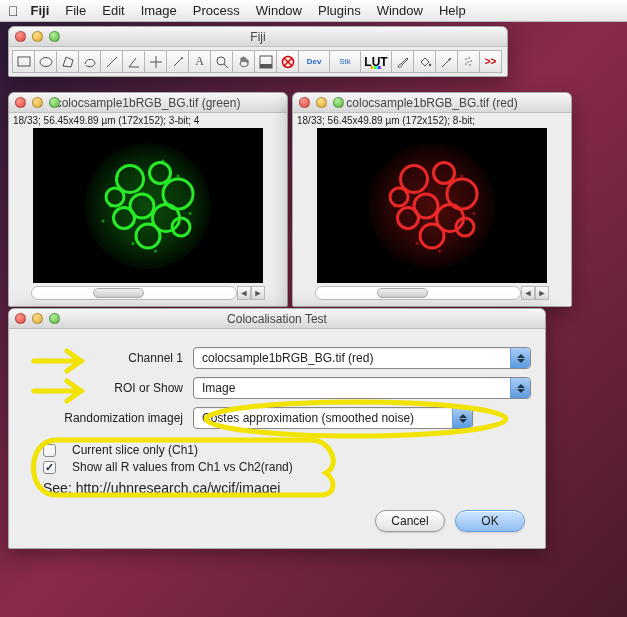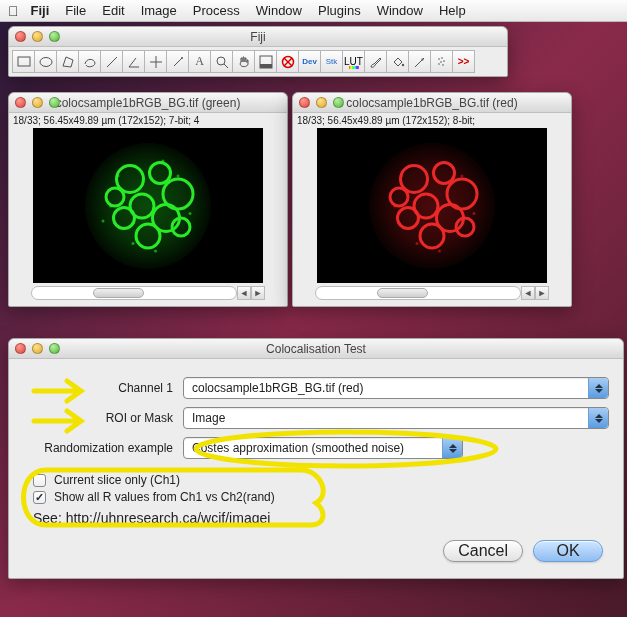--- a/index.html
+++ b/index.html
@@ -69,38 +69,38 @@
     width: 23px; height: 23px;
     border: 1px solid #b5b5b5;
     background: linear-gradient(#fdfdfd,#e6e6e6);
     display: flex; align-items: center; justify-content: center;
     font-size: 10px;
     color: #444;
     margin-left: -1px;
   }
   .tbtn:first-child { margin-left: 0; }
   .tbtn svg { width: 16px; height: 16px; }
-  .tbtn.wide { width: 23px; font-size: 9px; font-weight: bold; color: #555; }
+  .tbtn.wide { width: 32px; font-size: 9px; font-weight: bold; color: #555; }
   .tbtn.more { color: #c00; font-weight: bold; }
 
   
   #img-green { left: 8px; top: 92px; width: 280px; height: 215px; }
   #img-red   { left: 292px; top: 92px; width: 280px; height: 215px; }
   .imgmeta { font-size: 10px; color: #222; background: #ededed; padding: 2px 4px; white-space: nowrap; overflow: hidden; }
   .canvas-holder { background: #ededed; padding: 0 24px; }
   .canvas { width: 100%; height: 155px; background: #000; display: flex; align-items:center; justify-content:center; }
   .scrollrow { display:flex; align-items:center; padding: 3px 22px 3px 22px; gap:0; }
   .hscroll { flex:1; height:14px; background:#fff; border:1px solid #bbb; border-radius:8px; position:relative; }
   .hthumb { position:absolute; left:30%; width:25%; top:1px; bottom:1px; background: linear-gradient(#f0f0f0,#cfcfcf); border:1px solid #aaa; border-radius:8px;}
   .arrbtn { width:14px; height:14px; border:1px solid #bbb; background:linear-gradient(#fafafa,#ddd); display:flex; align-items:center; justify-content:center; font-size:9px; color:#555;}
   .arrbtn:first-of-type { border-radius: 3px 0 0 3px; }
 
   
-  #dialog { left: 8px; top: 308px; width: 616px; margin-top: 30px; }
-  .dlgbody { padding: 10px 14px 14px 14px; position: relative; }
+  #dialog { left: 8px; top: 308px; width: 538px; }
+  .dlgbody { padding: 10px 14px 14px 24px; position: relative; }
   .annot { position:absolute; pointer-events:none; }
 
   .formrow { display:flex; align-items:center; margin: 8px 0; }
   .formlabel { width: 160px; text-align:right; padding-right: 10px; font-size: 12px; color:#222;}
   .aqua-select {
     flex:1;
     height: 22px;
     background: #fff;
     border: 1px solid #888;
     border-radius: 4px;
@@ -118,47 +118,47 @@
     border-radius: 0 4px 4px 0;
     display:flex; flex-direction:column; align-items:center; justify-content:center;
     gap:0;
   }
   .aqua-cap .tri { width:0;height:0;border-left:4px solid transparent;border-right:4px solid transparent; }
   .aqua-cap .up { border-bottom:4px solid #234; margin-bottom:1px;}
   .aqua-cap .dn { border-top:4px solid #234; }
   .aqua-select.focused { outline: 3px solid rgba(100,160,250,0.55); outline-offset: 0; }
 
   .checks { margin: 14px 0 6px 10px; }
-  .checkrow { display:flex; align-items:center; gap:8px; font-size:12px; color:#222; margin: 3px 0;}
+  .checkrow { display:flex; align-items:center; gap:16px; font-size:12px; color:#222; margin: 3px 0;}
   .cbox { width:13px; height:13px; border:1px solid #888; border-radius:3px; background:linear-gradient(#fff,#eee); display:flex; align-items:center; justify-content:center;}
   .cbox.checked::after { content:"✓"; font-size:11px; color:#234; font-weight:bold; line-height:1; }
 
   .seeline { font-size:14px; color:#222; margin: 6px 0 0 10px; }
 
   .dlgbuttons { display:flex; justify-content:flex-end; gap:10px; padding: 14px 6px 2px 0;}
   .aqua-btn {
     min-width:70px; height:22px; padding: 0 14px;
     border:1px solid #9a9a9a; border-radius:11px;
     background: linear-gradient(#fefefe,#e2e2e2);
-    font-size:16px; color:#222;
+    font-size:12px; color:#222;
     display:flex; align-items:center; justify-content:center;
     box-shadow: 0 1px 0 rgba(255,255,255,0.8) inset, 0 1px 2px rgba(0,0,0,0.15);
   }
   .aqua-btn.default {
     background: linear-gradient(#cfe6ff,#8fbdf2);
     border-color:#6a9fd8;
   }
 
   
   .y-arrow { stroke:#f2e200; stroke-width:5; fill:none; stroke-linecap:round; }
   .y-circ  { stroke:#f2e200; stroke-width:5; fill:none; }
 
   .dev { color:#26c; font-size:8px; font-weight:bold; }
   .stk { color:#26c; font-size:8px; font-weight:normal; }
-  .lut { color:#000; font-size:10px; font-weight:normal; }
+  .lut { color:#000; font-size:12px; font-weight:bold; }
   .luttile { background: linear-gradient(90deg,#f33,#ff3,#3f3,#3ff,#33f,#f3f); width:10px; height:3px; position:absolute; bottom:3px; }
 </style>
 </head>
 <body>
 
 <div class="menubar">
   <span class="apple"></span>
   <span class="appname">Fiji</span>
   <span class="mitem">File</span>
   <span class="mitem">Edit</span>
@@ -292,21 +292,21 @@
 
 <div class="window" id="img-green">
   <div class="titlebar">
     <div class="traffic">
       <div class="tl red"></div>
       <div class="tl yellow"></div>
       <div class="tl green"></div>
     </div>
     <div class="wtitle">colocsample1bRGB_BG.tif (green)</div>
   </div>
-  <div class="imgmeta">18/33; 56.45x49.89 µm (172x152); 7-bit; 4</div>
+  <div class="imgmeta">18/33; 56.45x49.89 µm (172x152); 3-bit; 4</div>
   <div class="canvas-holder">
     <div class="canvas">
       <svg width="150" height="150" viewBox="0 0 100 100">
         <radialGradient id="gg" cx="50%" cy="50%" r="55%">
             <stop offset="0%" stop-color="#0a4a0a"></stop>
             <stop offset="55%" stop-color="#063006"></stop>
             <stop offset="100%" stop-color="#000"></stop>
           </radialGradient>
         <rect width="100" height="100" fill="#000"></rect>
         <circle cx="50" cy="50" r="42" fill="url(#gg)"></circle>
@@ -416,32 +416,32 @@
         <span>colocsample1bRGB_BG.tif (red)</span>
         <div class="aqua-cap">
             <div class="tri up"></div>
             <div class="tri dn"></div>
           </div>
       </div>
     </div>
 
 
     <div class="formrow">
-      <div class="formlabel">ROI or Mask</div>
+      <div class="formlabel">ROI or Show</div>
       <div class="aqua-select">
         <span>Image</span>
         <div class="aqua-cap">
             <div class="tri up"></div>
             <div class="tri dn"></div>
           </div>
       </div>
     </div>
 
     <div class="formrow" style="position:relative">
-      <div class="formlabel">Randomization example</div>
+      <div class="formlabel">Randomization imagej</div>
       <div class="aqua-select fit">
         <span>Costes approximation (smoothed noise)</span>
         <div class="aqua-cap">
             <div class="tri up"></div>
             <div class="tri dn"></div>
           </div>
       </div>
 
       <svg class="annot" style="left:168px; top:-10px;" width="320" height="44">
         <ellipse class="y-circ" cx="155" cy="22" rx="150" ry="17"></ellipse>

